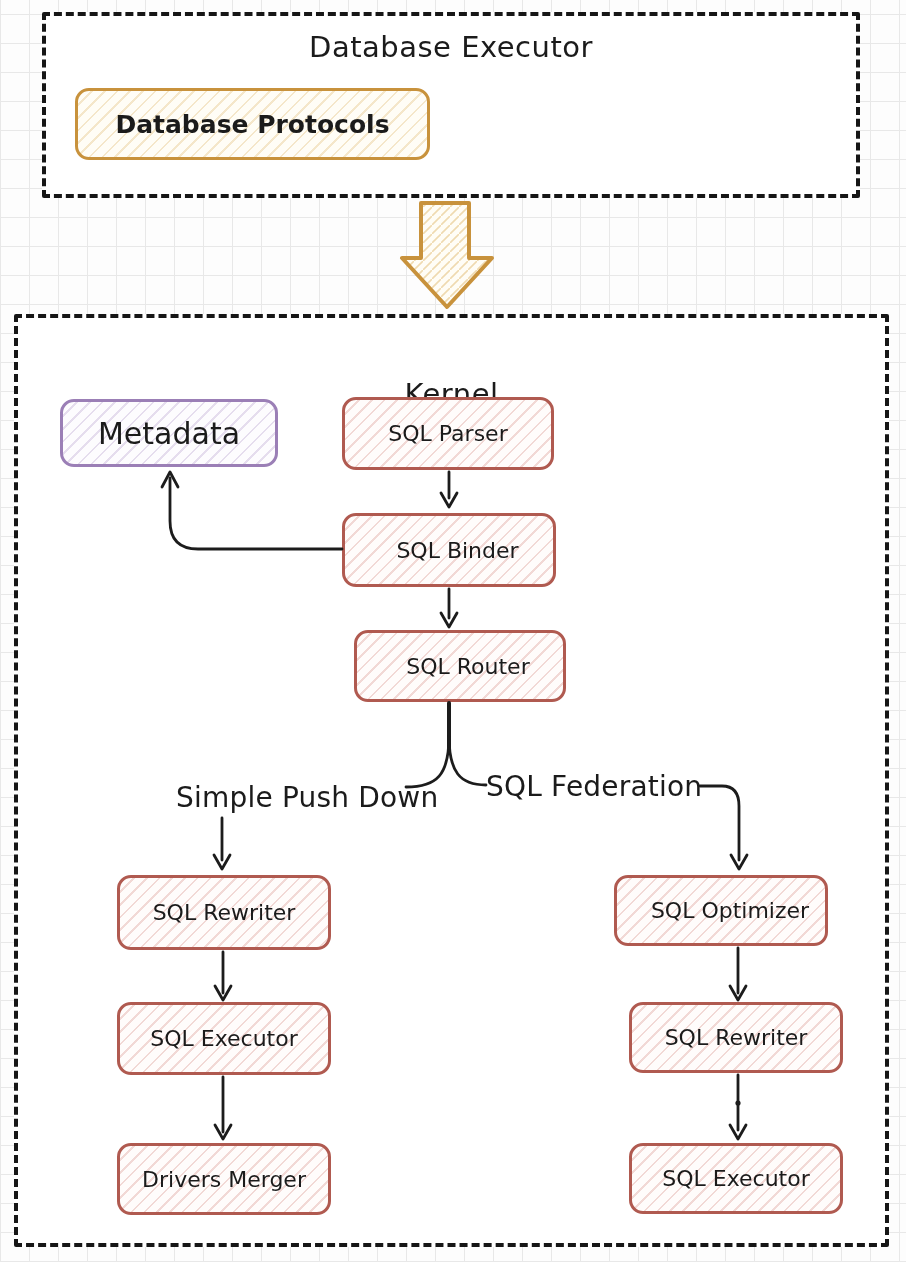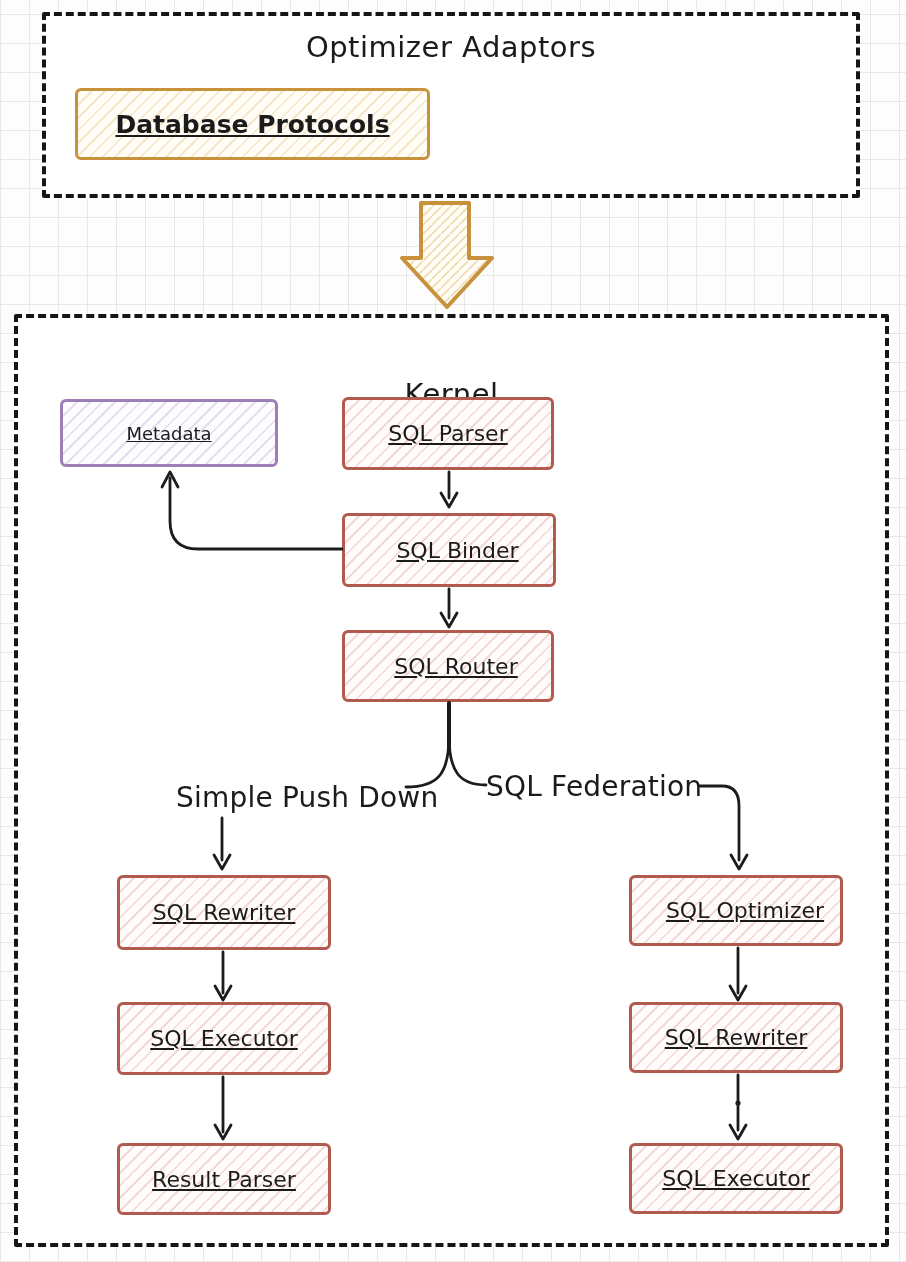--- a/index.html
+++ b/index.html
@@ -37,56 +37,55 @@
   #adaptors-title { left: 42px;  top: 30px;  width: 818px; }
   #kernel-title   { left: 14px;  top: 333px; width: 875px; margin-top: 44px; }
 
   .node {
     position: absolute;
     box-sizing: border-box;
     display: flex;
     align-items: center;
     justify-content: center;
     border: 3px solid;
-    border-radius: 6px;
+    border-radius: 14px;
     z-index: 2;
     white-space: nowrap;
-    text-decoration: underline;
   }
   .node.gold {
     border-color: #c8923c;
     background-color: #fffdf6;
     background-image: repeating-linear-gradient(135deg, rgba(214,164,70,0.25) 0 1.8px, rgba(0,0,0,0) 1.8px 9px);
     font-weight: bold;
     font-size: 25px;
   }
   .node.red {
     border-color: #b05a50;
     background-color: #fffcfb;
     background-image: repeating-linear-gradient(135deg, rgba(203,112,102,0.25) 0 1.8px, rgba(0,0,0,0) 1.8px 9px);
     font-size: 22px;
   }
   .node.purple {
     border-color: #9b7fb6;
     background-color: #fdfcfe;
     background-image: repeating-linear-gradient(135deg, rgba(160,130,190,0.25) 0 1.8px, rgba(0,0,0,0) 1.8px 9px);
-    font-size: 18px;
+    font-size: 30px;
     align-items: center;
   }
 
   #node-protocols    { left: 75px;  top: 88px;  width: 355px; height: 72px; }
   #node-drivers      { left: 470px; top: 88px;  width: 352px; height: 71px; }
   #node-metadata     { left: 60px;  top: 399px; width: 218px; height: 68px; }
   #node-sql-parser   { left: 342px; top: 397px; width: 212px; height: 73px; }
   #node-sql-binder   { left: 342px; top: 513px; width: 214px; height: 74px; padding-left: 17px; }
-  #node-sql-router   { left: 342px; top: 630px; width: 212px; height: 72px; padding-left: 16px; }
+  #node-sql-router   { left: 354px; top: 630px; width: 212px; height: 72px; padding-left: 16px; }
   #node-l-rewriter   { left: 117px; top: 875px; width: 214px; height: 75px; }
   #node-l-executor   { left: 117px; top: 1002px; width: 214px; height: 73px; }
   #node-result-merger{ left: 117px; top: 1143px; width: 214px; height: 72px; }
-  #node-r-optimizer  { left: 629px; top: 875px; width: 214px; height: 71px; padding-left: 18px; }
+  #node-r-optimizer  { left: 614px; top: 875px; width: 214px; height: 71px; padding-left: 18px; }
   #node-r-rewriter   { left: 629px; top: 1002px; width: 214px; height: 71px; }
   #node-r-executor   { left: 629px; top: 1143px; width: 214px; height: 71px; }
 
   .branch-label {
     position: absolute;
     font-size: 28px;
     letter-spacing: 0.2px;
     z-index: 2;
     white-space: nowrap;
   }
@@ -100,21 +99,21 @@
     z-index: 3;
     pointer-events: none;
   }
 </style>
 </head>
 <body>
 
 <div id="canvas">
 
   <div id="adaptors-box" class="dashed-container"></div>
-  <div id="adaptors-title" class="section-title">Optimizer Adaptors</div>
+  <div id="adaptors-title" class="section-title">Database Executor</div>
   <div id="node-protocols" class="node gold">
     <span>Database Protocols</span>
   </div>
 
   <div id="kernel-box" class="dashed-container"></div>
   <div id="kernel-title" class="section-title">Kernel</div>
 
   <div id="node-metadata" class="node purple">
     <span>Metadata</span>
   </div>
@@ -131,21 +130,21 @@
   <div id="branch-right-label" class="branch-label">SQL Federation</div>
   <div id="branch-left-label" class="branch-label">Simple Push Down</div>
 
   <div id="node-l-rewriter" class="node red">
     <span>SQL Rewriter</span>
   </div>
   <div id="node-l-executor" class="node red">
     <span>SQL Executor</span>
   </div>
   <div id="node-result-merger" class="node red">
-    <span>Result Parser</span>
+    <span>Drivers Merger</span>
   </div>
 
   <div id="node-r-optimizer" class="node red">
     <span>SQL Optimizer</span>
   </div>
   <div id="node-r-rewriter" class="node red">
     <span>SQL Rewriter</span>
   </div>
   <div id="node-r-executor" class="node red">
     <span>SQL Executor</span>

